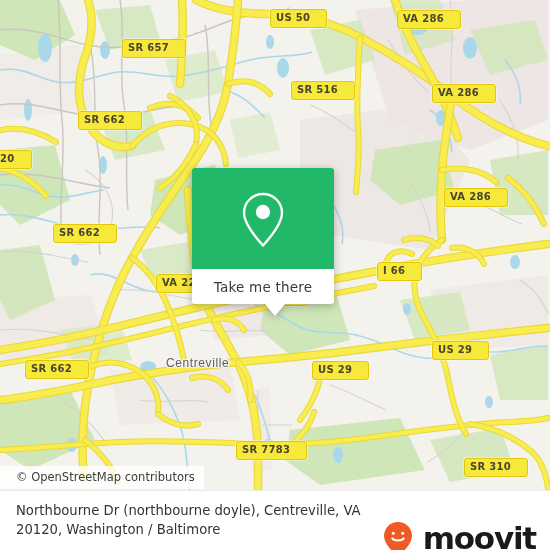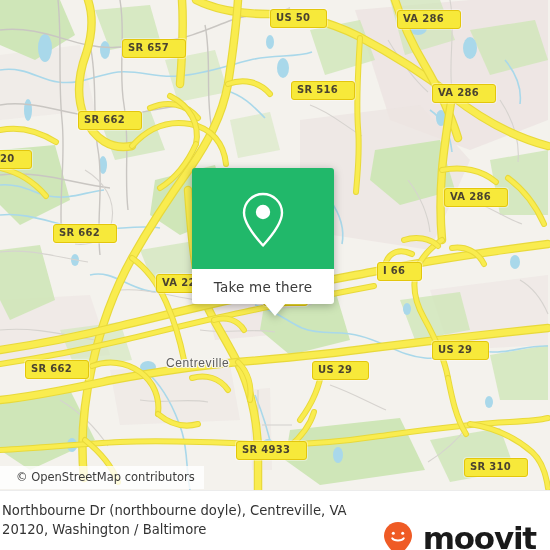--- a/index.html
+++ b/index.html
@@ -114,21 +114,21 @@
   
   #footer {
     position: absolute;
     left: 0; top: 490px;
     width: 550px; height: 60px;
     background: #ffffff;
     border-top: 1px solid #ececec;
     display: flex;
     align-items: center;
     justify-content: flex-end;
-    padding: 0 14px 0 2px;
+    padding: 0 14px 0 16px;
   }
   #footer-text {
     color: #333333;
     font-family: "DejaVu Sans", sans-serif;
     font-size: 13.2px;
     line-height: 1.42;
     max-width: 395px;
   }
   #brand {
     display: flex;
@@ -369,21 +369,21 @@
     <span class="shield" style="left:78px; top:111px;">SR 662</span>
     <span class="shield" style="left:-6px; top:150px;">20</span>
     <span class="shield" style="left:444px; top:188px;">VA 286</span>
     <span class="shield" style="left:53px; top:224px;">SR 662</span>
     <span class="shield" style="left:156px; top:274px;">VA 22</span>
     <span class="shield" style="left:263px; top:287px;">I 66</span>
     <span class="shield" style="left:377px; top:262px;">I 66</span>
     <span class="shield" style="left:432px; top:341px;">US 29</span>
     <span class="shield" style="left:25px; top:360px;">SR 662</span>
     <span class="shield" style="left:312px; top:361px;">US 29</span>
-    <span class="shield" style="left:236px; top:441px;">SR 4933</span>
+    <span class="shield" style="left:236px; top:441px;">SR 7783</span>
     <span class="shield" style="left:464px; top:458px;">SR 310</span>
 
     <div id="popup">
       <div id="popup-top">
         <svg width="48" height="58" viewBox="0 0 48 58">
           <path d="M24 4 C13.5 4 5 12.4 5 22.8 C5 34.5 19 50 24 55.5 C29 50 43 34.5 43 22.8 C43 12.4 34.5 4 24 4 Z" fill="none" stroke="#ffffff" stroke-width="2.4" stroke-linejoin="round"></path>
           <circle cx="24" cy="22" r="7.2" fill="#ffffff"></circle>
         </svg>
       </div>
       <div id="popup-bottom">

